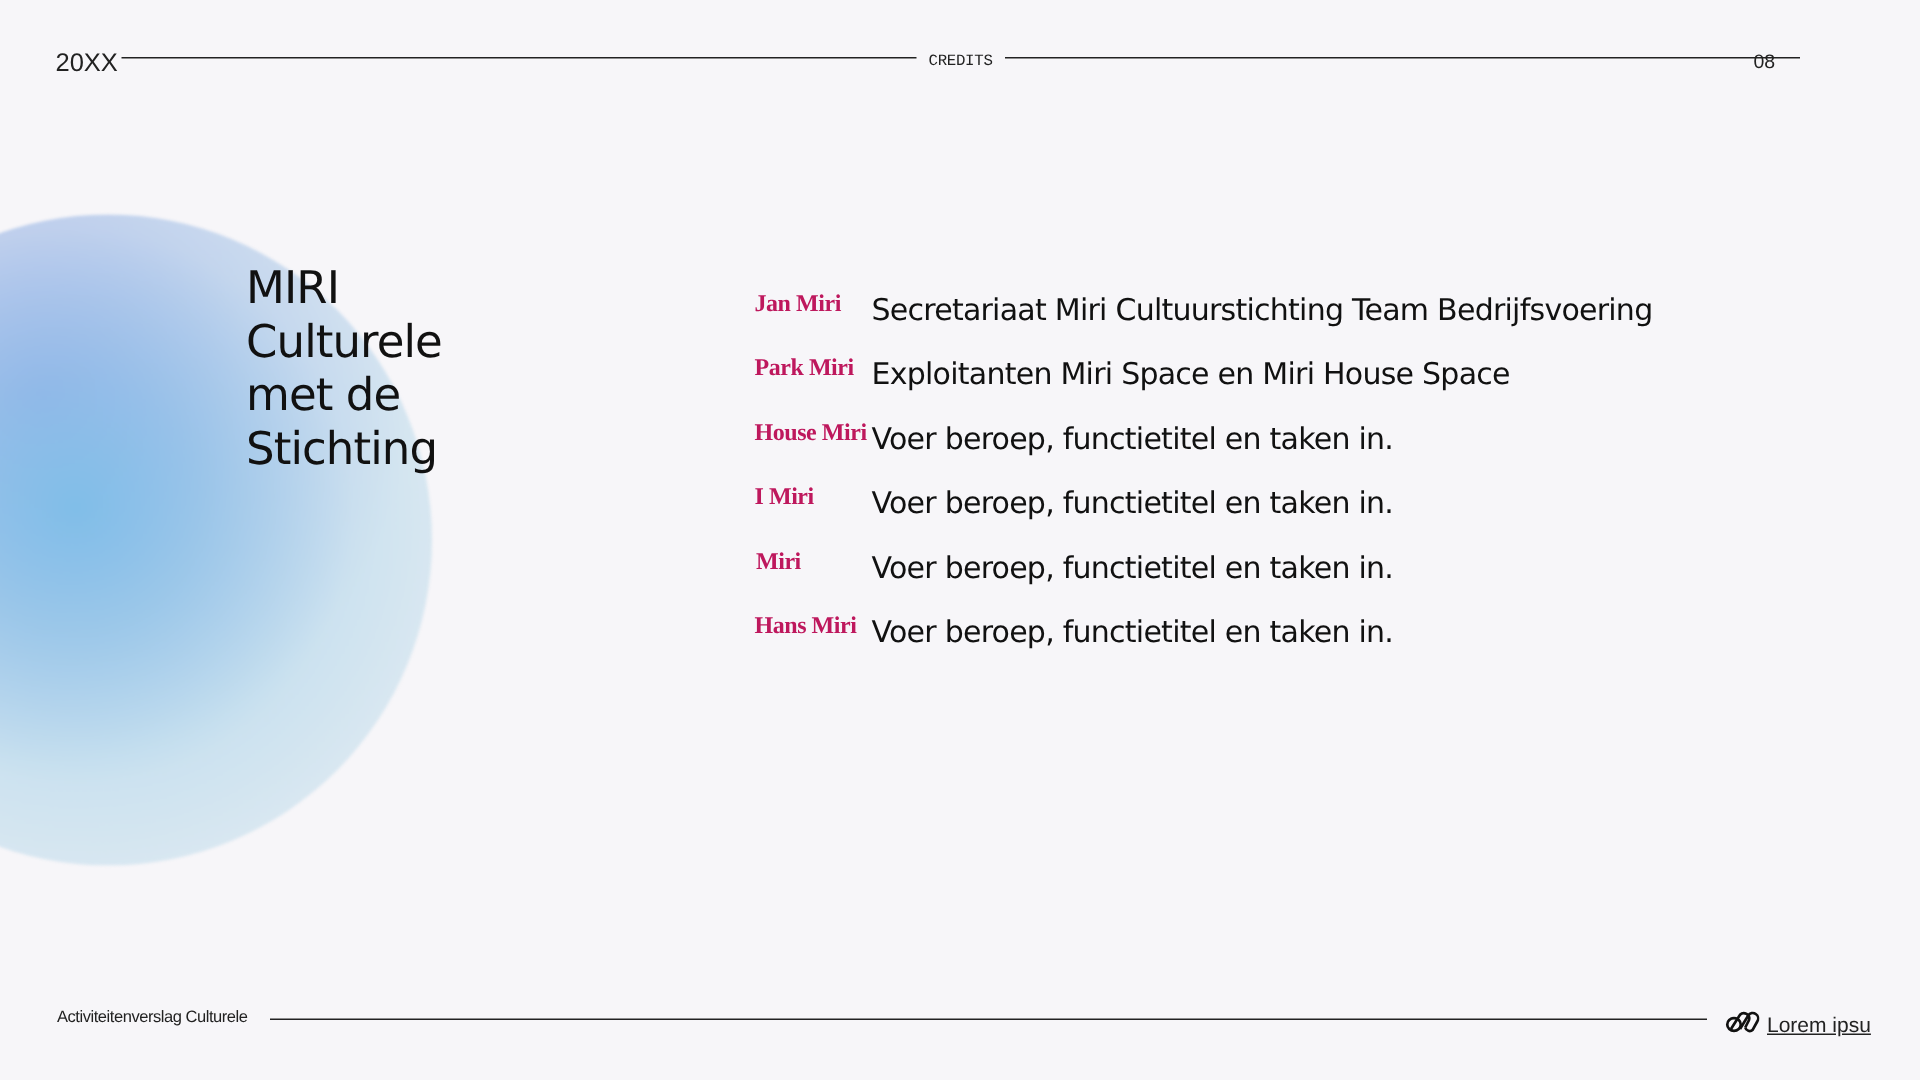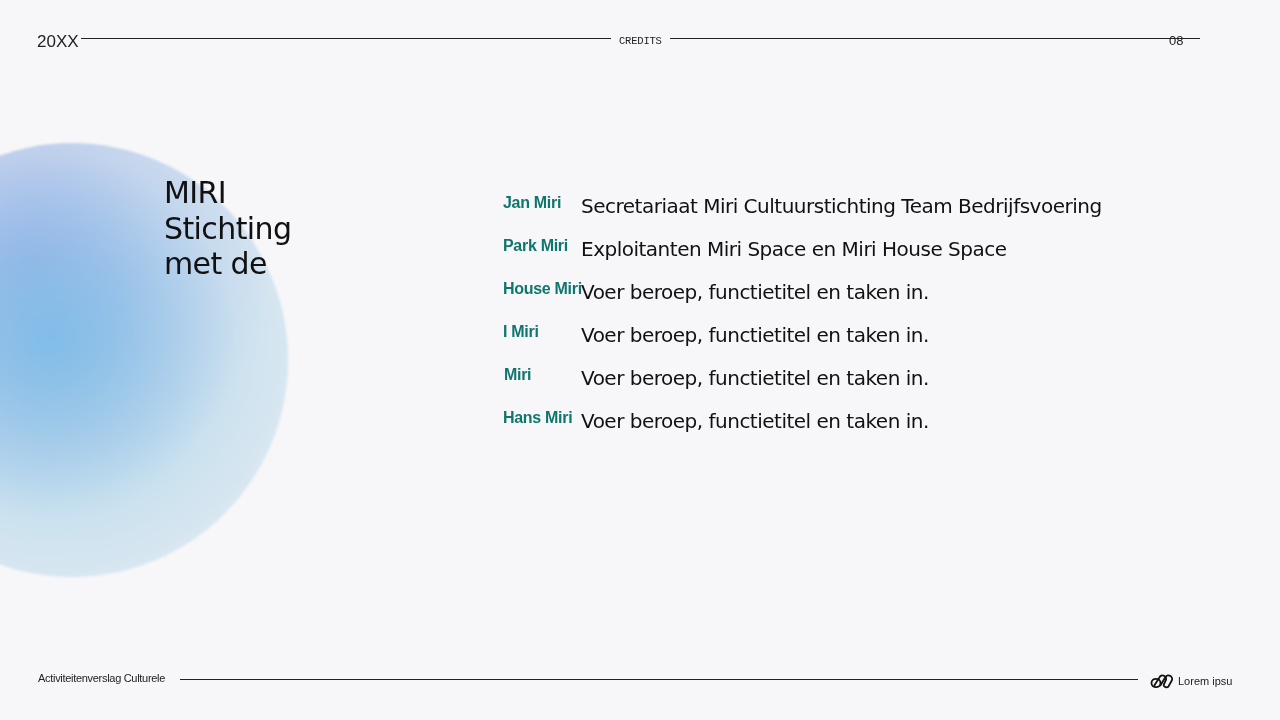--- a/index.html
+++ b/index.html
@@ -20,43 +20,44 @@
         radial-gradient(circle at 40% 28%, rgba(150,150,230,0.9) 0%, rgba(170,170,230,0.4) 35%, rgba(200,200,240,0) 60%),
         radial-gradient(circle at 50% 50%, #c8e0ee 0%, #dde9f1 70%, #eceef3 100%);
       filter: blur(1px);
     }
     .title {
       position:absolute; left:164px; top:175px; font-size:30px; line-height:35.5px;
       font-family:"DejaVu Sans", sans-serif; font-weight:normal; color:#111; letter-spacing:-0.6px;
     }
     .credits { position:absolute; left:503px; top:194px; }
     .row { position:relative; height:43px; }
-    .name { position:absolute; left:0; top:0; font-weight:bold; font-size:16px; color:#0f766e; letter-spacing:-0.3px; white-space:nowrap; }
+    .name { position:absolute; left:0; top:0; font-weight:bold; font-size:16px; color:#be185d; letter-spacing:-0.3px; white-space:nowrap;font-family:Liberation Serif, serif; }
     .role { position:absolute; left:78px; top:0; font-size:20px; color:#111; white-space:nowrap; font-family:"DejaVu Sans", sans-serif; letter-spacing:-0.5px; }
 
     .ftr-left { position:absolute; left:38px; top:672px; font-size:11px; color:#222; letter-spacing:-0.3px; }
     .ftr-line { position:absolute; left:180px; top:679px; width:958px; height:1px; background:#222; }
     .ftr-logo { position:absolute; left:1150px; top:673px; width:23px; height:16px; }
-    .ftr-right { position:absolute; left:1178px; top:675px; font-size:11px; color:#222; }
+    .ftr-right { position:absolute; left:1178px; top:675px; font-size:14px; color:#222;text-decoration:underline; }
   </style>
 </head>
 <body>
 
 <div class="hdr-left">20XX</div>
 <div class="hdr-line" style="left:81px;width:530px;"></div>
 <div class="hdr-center">CREDITS</div>
 <div class="hdr-line" style="left:670px;width:530px;"></div>
 <div class="hdr-right">08</div>
 
 <div class="orb"></div>
 
 <div class="title">
   <div>MIRI</div>
+  <div>Culturele</div>
+  <div>met de</div>
   <div>Stichting</div>
-  <div>met de</div>
 </div>
 
 <div class="credits">
   <div class="row">
     <span class="name">Jan Miri</span>
     <span class="role">Secretariaat Miri Cultuurstichting Team Bedrijfsvoering</span>
   </div>
   <div class="row">
     <span class="name">Park Miri</span>
     <span class="role">Exploitanten Miri Space en Miri House Space</span>

